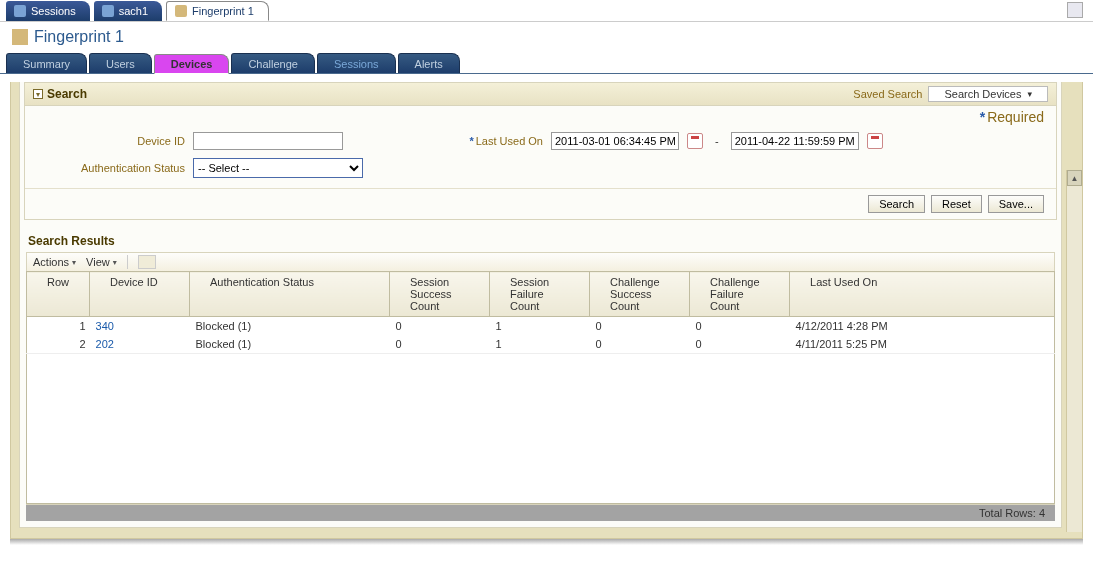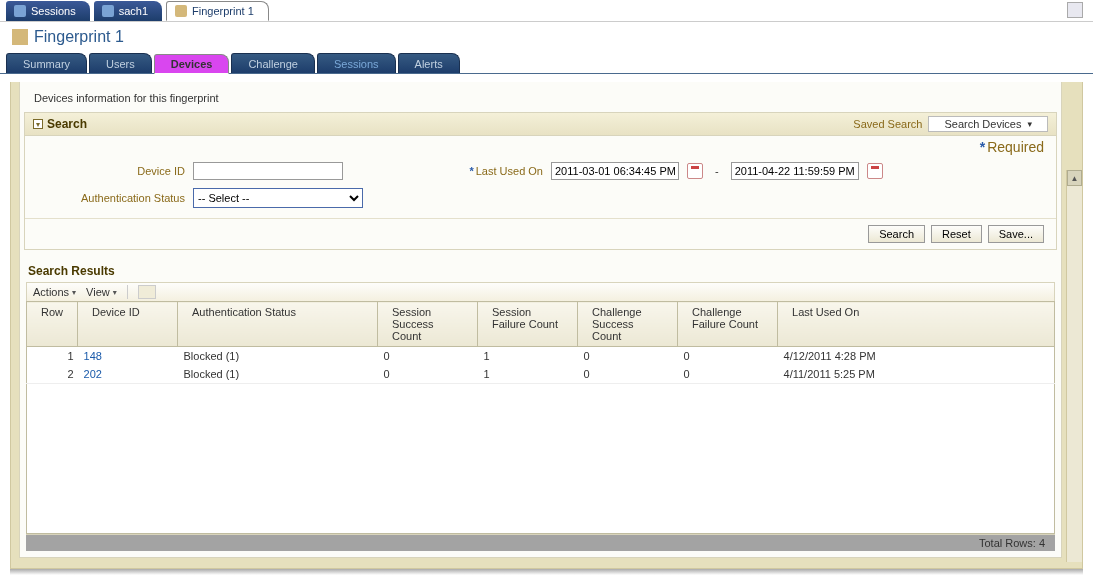--- a/index.html
+++ b/index.html
@@ -61,21 +61,21 @@
 
 .results-section { margin: 12px 6px 0; }
 .results-title { font-weight: bold; color: #4a3a00; font-size: 12px; padding: 2px 2px 4px; }
 .results-toolbar { display: flex; align-items: center; gap: 10px; border: 1px solid #d8d4bc; border-bottom: none; padding: 2px 6px; background: linear-gradient(#fdfdfb, #f4f0e0); }
 .tb-item { display: inline-flex; align-items: center; gap: 3px; cursor: pointer; }
 .tb-sep { width: 1px; height: 14px; background: #ccc; }
 .folder-icon { width: 18px; height: 14px; border: 1px solid #ccc; background: #f0ecd8; cursor: pointer; }
 .drop-caret { font-size: 8px; color: #555; }
 
 table.results { width: 100%; border-collapse: collapse; border: 1px solid #c0bca0; font-size: 11px; }
-table.results th { background: linear-gradient(#f8f6ec, #ece8d4); border: 1px solid #c0bca0; text-align: left; padding: 4px 14px; font-weight: normal; vertical-align: top; }
+table.results th { background: linear-gradient(#f8f6ec, #ece8d4); border: 1px solid #c0bca0; text-align: left; padding: 4px 20px; font-weight: normal; vertical-align: top; }
 table.results td { border: none; padding: 3px 6px; background: #fff; }
 table.results td.row-num { text-align: right; padding-right: 4px; }
 .link-cell { color: #1a5aaa; cursor: pointer; }
 
 .total-rows { text-align: right; padding: 2px 10px; color: #333; background: #a3a3a3; border-top: 1px solid #d8d4bc; margin: 0 6px; }
 
 
 .rscroll { position: absolute; right: 0; top: 88px; bottom: 6px; width: 16px; background: #ece8d4; border-left: 1px solid #d0c8a0; }
 .rscroll .arrow { height: 16px; background: #d8d4bc; border: 1px solid #b0ac90; display: flex; align-items: center; justify-content: center; font-size: 8px; color: #555; cursor: pointer; }
 .rscroll .track { flex: 1; }
@@ -115,21 +115,20 @@
   <div class="sub-tab">Alerts</div>
 </div>
 
 <div class="content-wrap">
   <div class="rscroll">
     <div class="arrow">▲</div>
     <div class="track" style="height:420px"></div>
 
   </div>
   <div class="content-inner" style="margin-right:20px">
-    <div class="info-text">Devices information for this fingerprint</div>
 
     <div class="search-panel">
       <div class="search-header">
         <span class="disclose-icon">▾</span>
         <span class="search-title">Search</span>
         <span class="saved-search">Saved Search</span>
         <span class="saved-search-select">
           <span>Search Devices</span>
           <span class="chev">▾</span>
         </span>
@@ -191,21 +190,21 @@
             <th style="width:100px">Session Success Count</th>
             <th style="width:100px">Session Failure Count</th>
             <th style="width:100px">Challenge Success Count</th>
             <th style="width:100px">Challenge Failure Count</th>
             <th>Last Used On</th>
           </tr>
         </thead>
         <tbody>
           <tr>
             <td class="row-num">1</td>
-            <td class="link-cell">148</td>
+            <td class="link-cell">340</td>
             <td>Blocked (1)</td>
             <td>0</td>
             <td>1</td>
             <td>0</td>
             <td>0</td>
             <td>4/12/2011 4:28 PM</td>
           </tr>
           <tr>
             <td class="row-num">2</td>
             <td class="link-cell">202</td>

